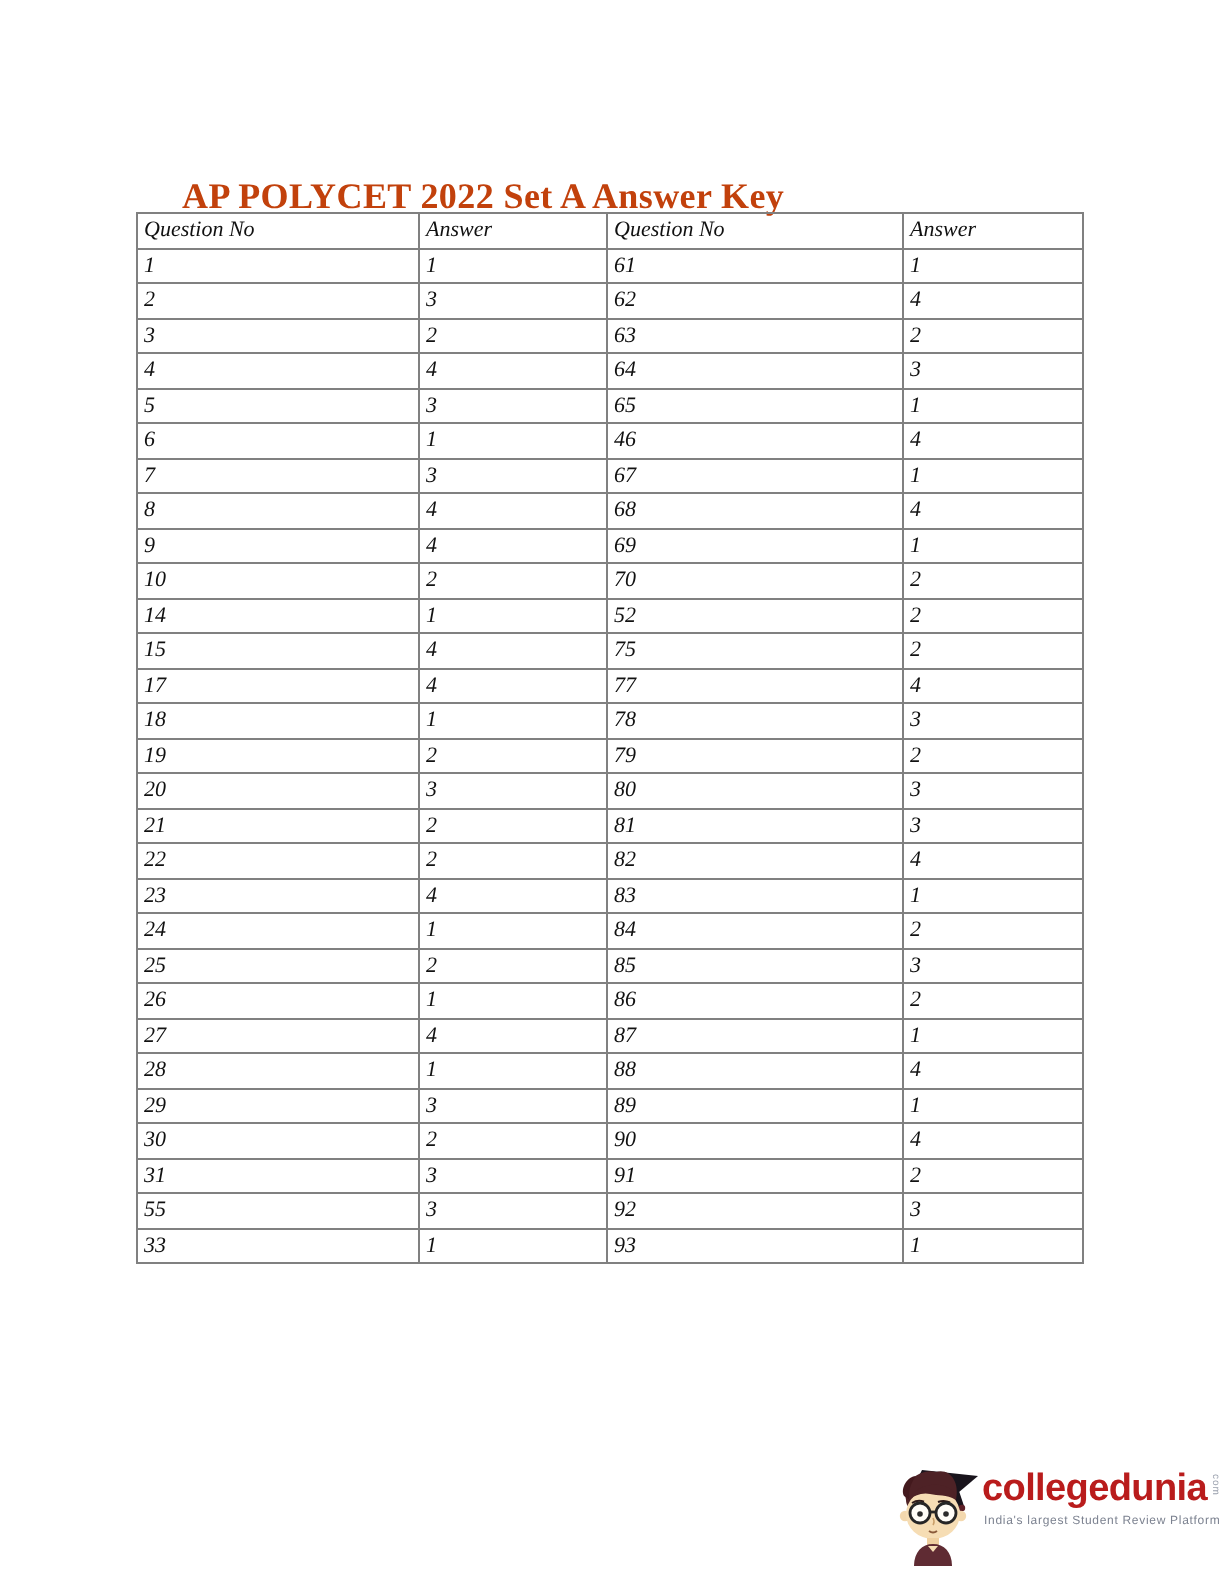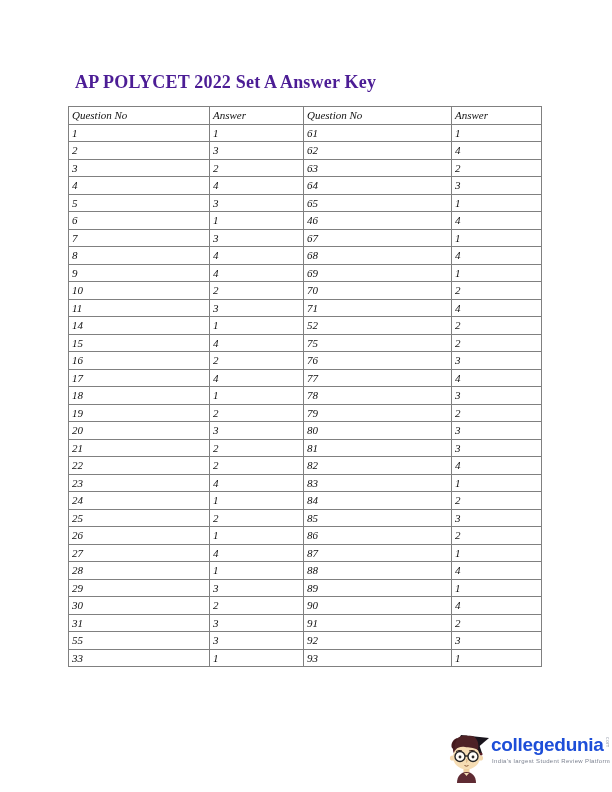--- a/index.html
+++ b/index.html
@@ -12,24 +12,24 @@
     width: 612px;
     height: 792px;
     background: #ffffff;
     overflow: hidden;
     font-family: "Liberation Serif", serif;
   }
   .doc-title {
     position: absolute;
     left: 75px;
     top: 72px;
-    margin: 0;
+    margin: 16px;
     font-size: 18px;
     font-weight: bold;
-    color: #4c1d95;
+    color: #c2410c;
     letter-spacing: 0.2px;
     white-space: nowrap;
   }
   table.answer-table {
     position: absolute;
     left: 68px;
     top: 106px;
     width: 473px;
     border-collapse: collapse;
     table-layout: fixed;
@@ -175,42 +175,30 @@
           <td>69</td>
           <td>1</td>
         </tr>
         <tr>
           <td>10</td>
           <td>2</td>
           <td>70</td>
           <td>2</td>
         </tr>
         <tr>
-          <td>11</td>
-          <td>3</td>
-          <td>71</td>
-          <td>4</td>
-        </tr>
-        <tr>
           <td>14</td>
           <td>1</td>
           <td>52</td>
           <td>2</td>
         </tr>
         <tr>
           <td>15</td>
           <td>4</td>
           <td>75</td>
           <td>2</td>
-        </tr>
-        <tr>
-          <td>16</td>
-          <td>2</td>
-          <td>76</td>
-          <td>3</td>
         </tr>
         <tr>
           <td>17</td>
           <td>4</td>
           <td>77</td>
           <td>4</td>
         </tr>
         <tr>
           <td>18</td>
           <td>1</td>
@@ -337,18 +325,18 @@
       <circle cx="28" cy="31" r="1.4" fill="#2b2b2b"></circle>
 
       <path d="M21.5,33 q1,2 0,3.5" stroke="#caa06a" stroke-width="0.8" fill="none"></path>
       <path d="M19.5,39.5 q2,1.4 4,0" stroke="#8a5a3a" stroke-width="1" fill="none"></path>
 
       <rect x="18.5" y="43" width="6" height="4" fill="#f0d0a0"></rect>
       <path d="M12,57 C12,50 16,46 21.5,46 C27,46 31,50 31,57 Z" fill="#5f2b33"></path>
       <path d="M19,47 L21.5,50 L24,47 Z" fill="#f6ddb4"></path>
     </svg>
     <div class="brand-line">
-      <span class="brand-text" style="color: #1d4ed8;">collegedunia</span><span class="brand-suffix">com</span>
+      <span class="brand-text" style="color: #b91c1c;">collegedunia</span><span class="brand-suffix">com</span>
     </div>
     <div class="tagline">India's largest Student Review Platform</div>
   </div>
 
 </div>
 
 </body></html>

